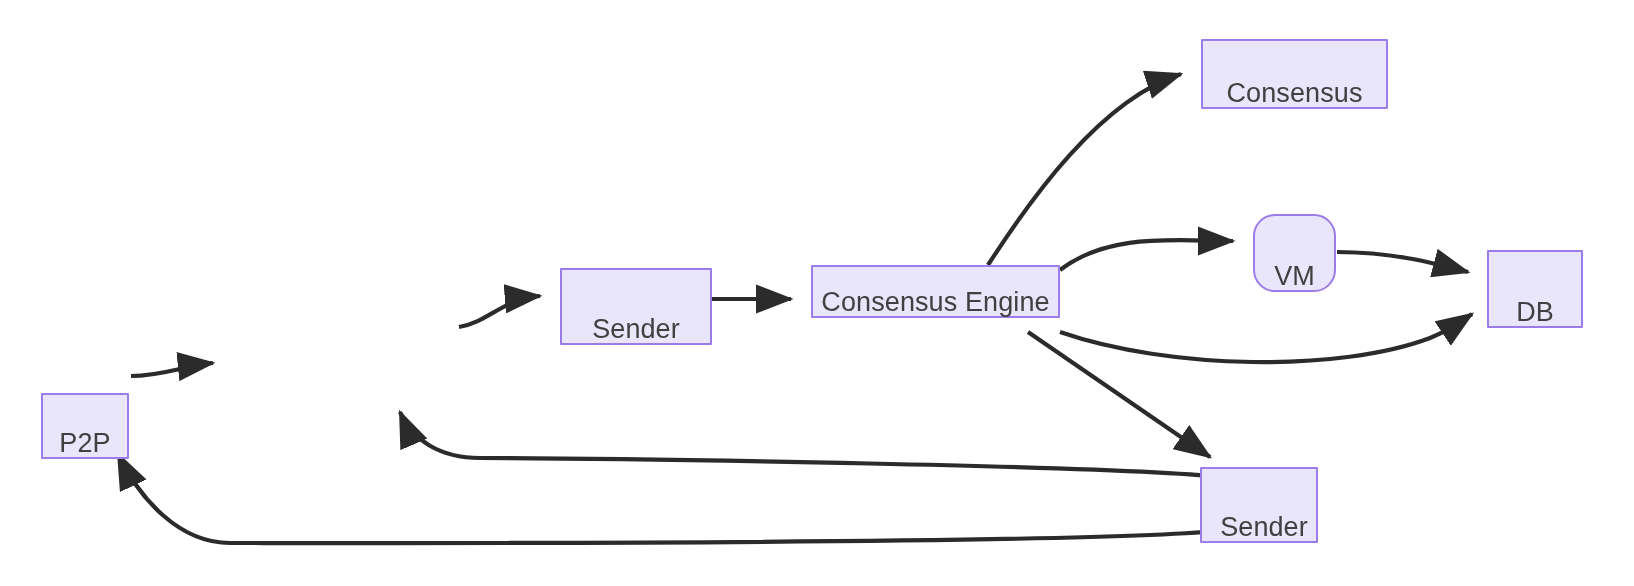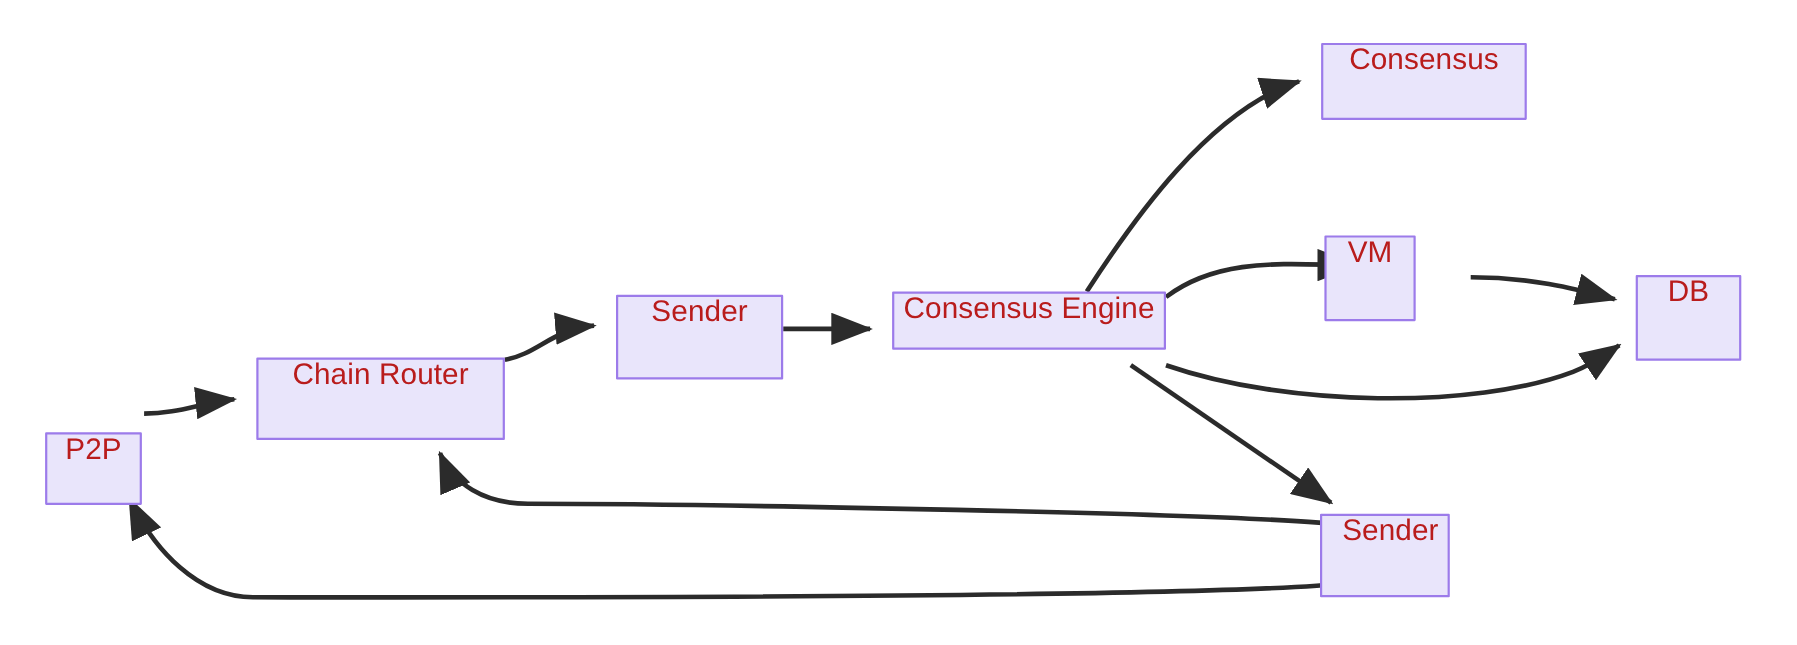--- a/index.html
+++ b/index.html
@@ -31,23 +31,23 @@
     stroke-linecap: butt;
     stroke-linejoin: round;
   }
   .node {
     position: absolute;
     box-sizing: border-box;
     background: #e9e5fb;
     border: 2px solid #9c7bea;
     border-radius: 1px;
     display: flex;
-    align-items: flex-start;
+    align-items: flex-end;
     justify-content: center;
-    color: #b91c1c;
+    color: #404040;
     font-size: 27px;
     font-family: "Liberation Sans", sans-serif;
     font-weight: 400;
     letter-spacing: 0.1px;
     white-space: nowrap;
     z-index: 5;
   }
   .node-label {
     display: block;
     line-height: 1;
@@ -83,37 +83,34 @@
 
     <path class="edge-path" marker-end="url(#arrowhead)" d="M1226,478 C1150,466 600,458 480,458 C440,458 412,440 400,412"></path>
 
     <path class="edge-path" marker-end="url(#arrowhead)" d="M1226,530 C1100,545 330,543 230,543 C180,543 140,500 118,454"></path>
   </svg>
 
   <div class="node" style="left:41px; top:393px; width:88px; height:66px;">
     <span class="node-label">P2P</span>
   </div>
 
-  <div class="node" style="left:233px; top:325px; width:226px; height:75px;">
-    <span class="node-label">Chain Router</span>
-  </div>
 
   <div class="node" style="left:560px; top:268px; width:152px; height:77px;">
     <span class="node-label">Sender</span>
   </div>
 
   <div class="node" style="left:811px; top:265px; width:249px; height:53px;">
     <span class="node-label">Consensus Engine</span>
   </div>
 
   <div class="node" style="left:1201px; top:39px; width:187px; height:70px;">
     <span class="node-label">Consensus</span>
   </div>
 
-  <div class="node" style="left:1204px; top:214px; width:83px; height:78px;">
+  <div class="node" style="left:1253px; top:214px; width:83px; height:78px;border-radius:22px;">
     <span class="node-label">VM</span>
   </div>
 
   <div class="node" style="left:1487px; top:250px; width:96px; height:78px;">
     <span class="node-label">DB</span>
   </div>
 
   <div class="node" style="left:1200px; top:467px; width:118px; height:76px;padding-left:10px;">
     <span class="node-label">Sender</span>
   </div>

